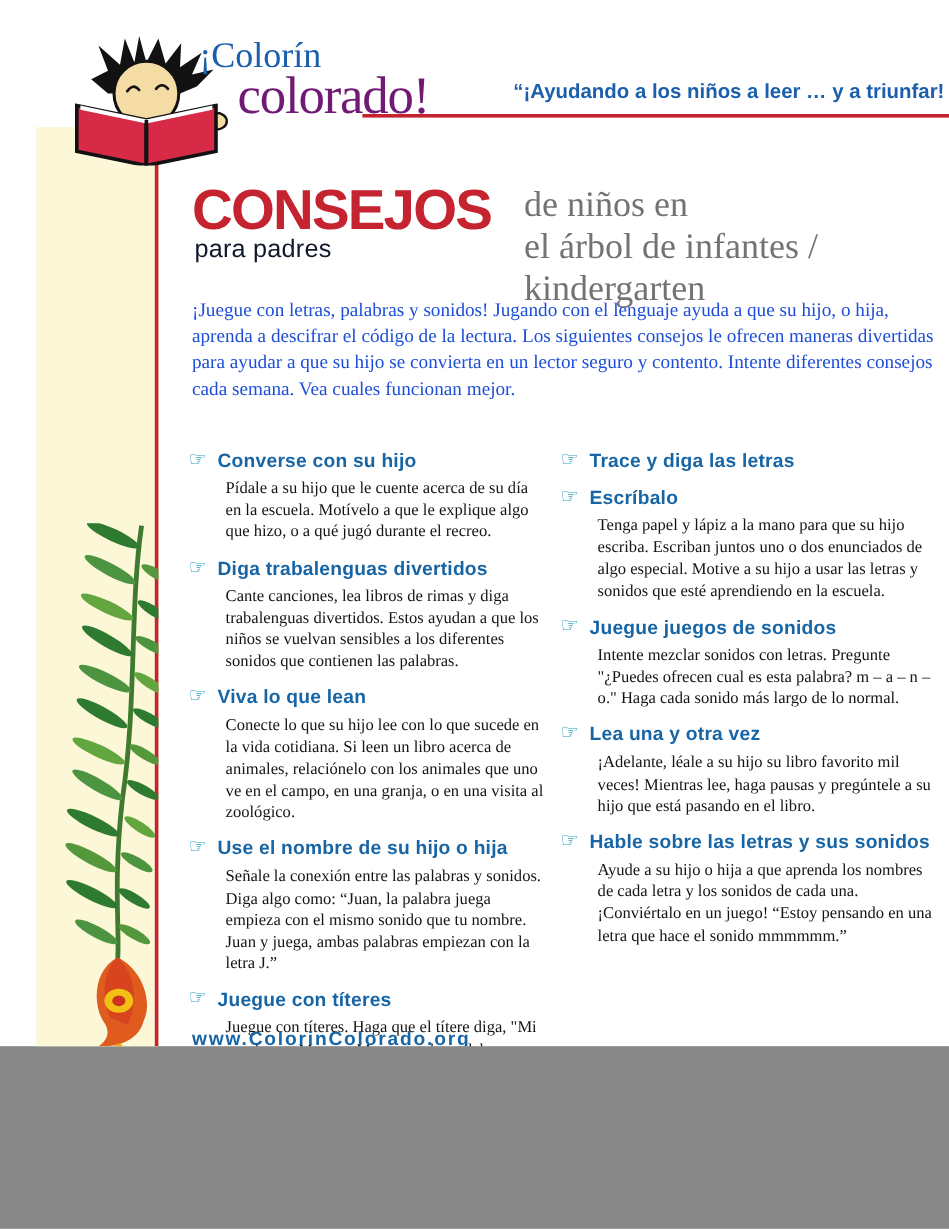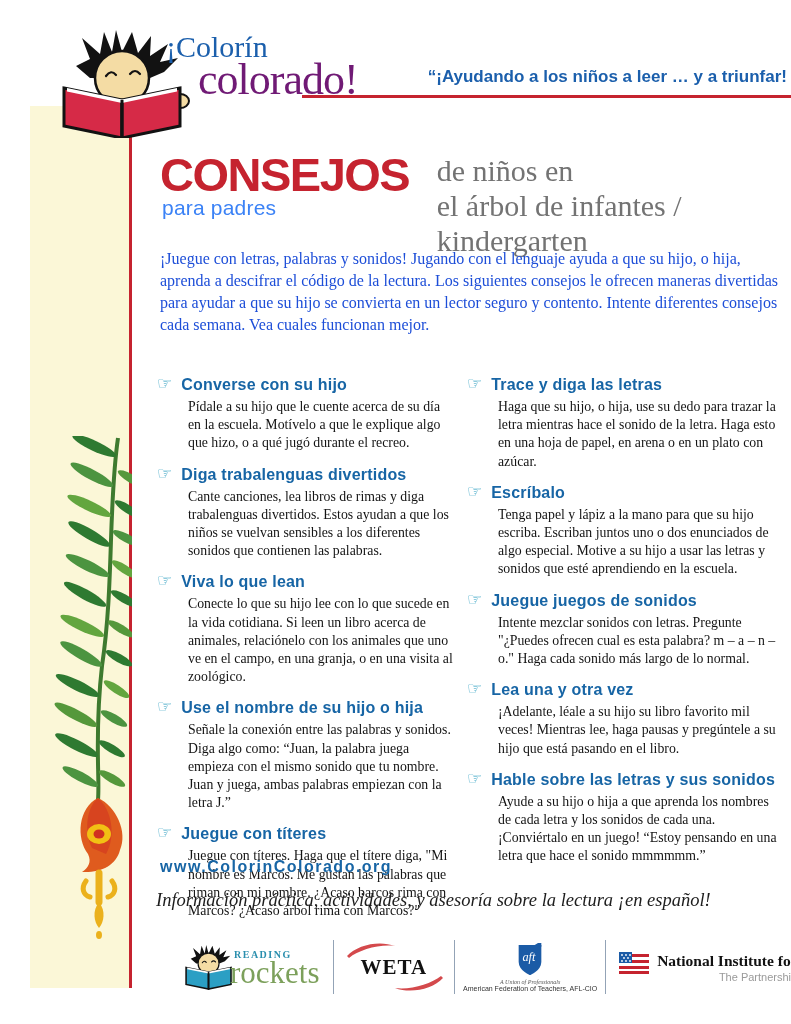--- a/index.html
+++ b/index.html
@@ -1,17 +1,17 @@
 <!DOCTYPE html>
 <html lang="es"><head>
 <meta charset="utf-8">
 <style>
   html,body{margin:0;padding:0;background:#888;}
   .page{
-    position:relative;width:791px;height:1024px;background:#ffffff;
+    position:relative;width:791px;height:872px;background:#ffffff;
     margin:0 auto;overflow:hidden;
     font-family:"Liberation Serif", serif;color:#1a1a1a;
   }
   
   .sidebar-band{
     position:absolute;left:30px;top:106px;width:99px;height:882px;
     background:#FBF7D7;border-right:3px solid #C5232F;
   }
   .vine{position:absolute;right:-3px;top:330px;}
   
@@ -25,21 +25,21 @@
   }
   .header-rule{position:absolute;top:95px;left:302px;width:489px;height:3px;background:#C5232F;}
   
   .title-block{position:absolute;left:160px;top:132px;display:flex;align-items:flex-start;margin-top:19px;}
   .title-left{display:flex;flex-direction:column;}
   .title-main{
     font-family:"Liberation Sans",sans-serif;font-weight:bold;font-size:47px;
     color:#C5232F;letter-spacing:-1.5px;line-height:1;
   }
   .title-sub{
-    font-family:"Liberation Sans",sans-serif;font-size:21px;color:#3b82f6;
+    font-family:"Liberation Sans",sans-serif;font-size:21px;color:#0f172a;
     margin-top:-2px;margin-left:2px;letter-spacing:0.2px;
   }
   .title-divider{width:4px;background:#C5232F;margin:2px 14px 0 10px;}
   .title-right{
     font-family:"Liberation Serif",serif;font-size:30px;color:#737373;line-height:1.17;
     padding-top:2px;
   }
   
   .intro{
     position:absolute;left:160px;top:232px;width:622px;
@@ -225,21 +225,20 @@
       </div>
 
     </div>
     <div class="tips-col">
 
       <div class="tip">
         <div class="tip-head">
           <span class="hand-icon">☞</span>
           <span class="tip-title">Trace y diga las letras</span>
         </div>
-        <p class="tip-body">Haga que su hijo, o hija, use su dedo para trazar la letra mientras hace el sonido de la letra. Haga esto en una hoja de papel, en arena o en un plato con azúcar.</p>
       </div>
 
       <div class="tip">
         <div class="tip-head">
           <span class="hand-icon">☞</span>
           <span class="tip-title">Escríbalo</span>
         </div>
         <p class="tip-body">Tenga papel y lápiz a la mano para que su hijo escriba. Escriban juntos uno o dos enunciados de algo especial. Motive a su hijo a usar las letras y sonidos que esté aprendiendo en la escuela.</p>
       </div>
 

